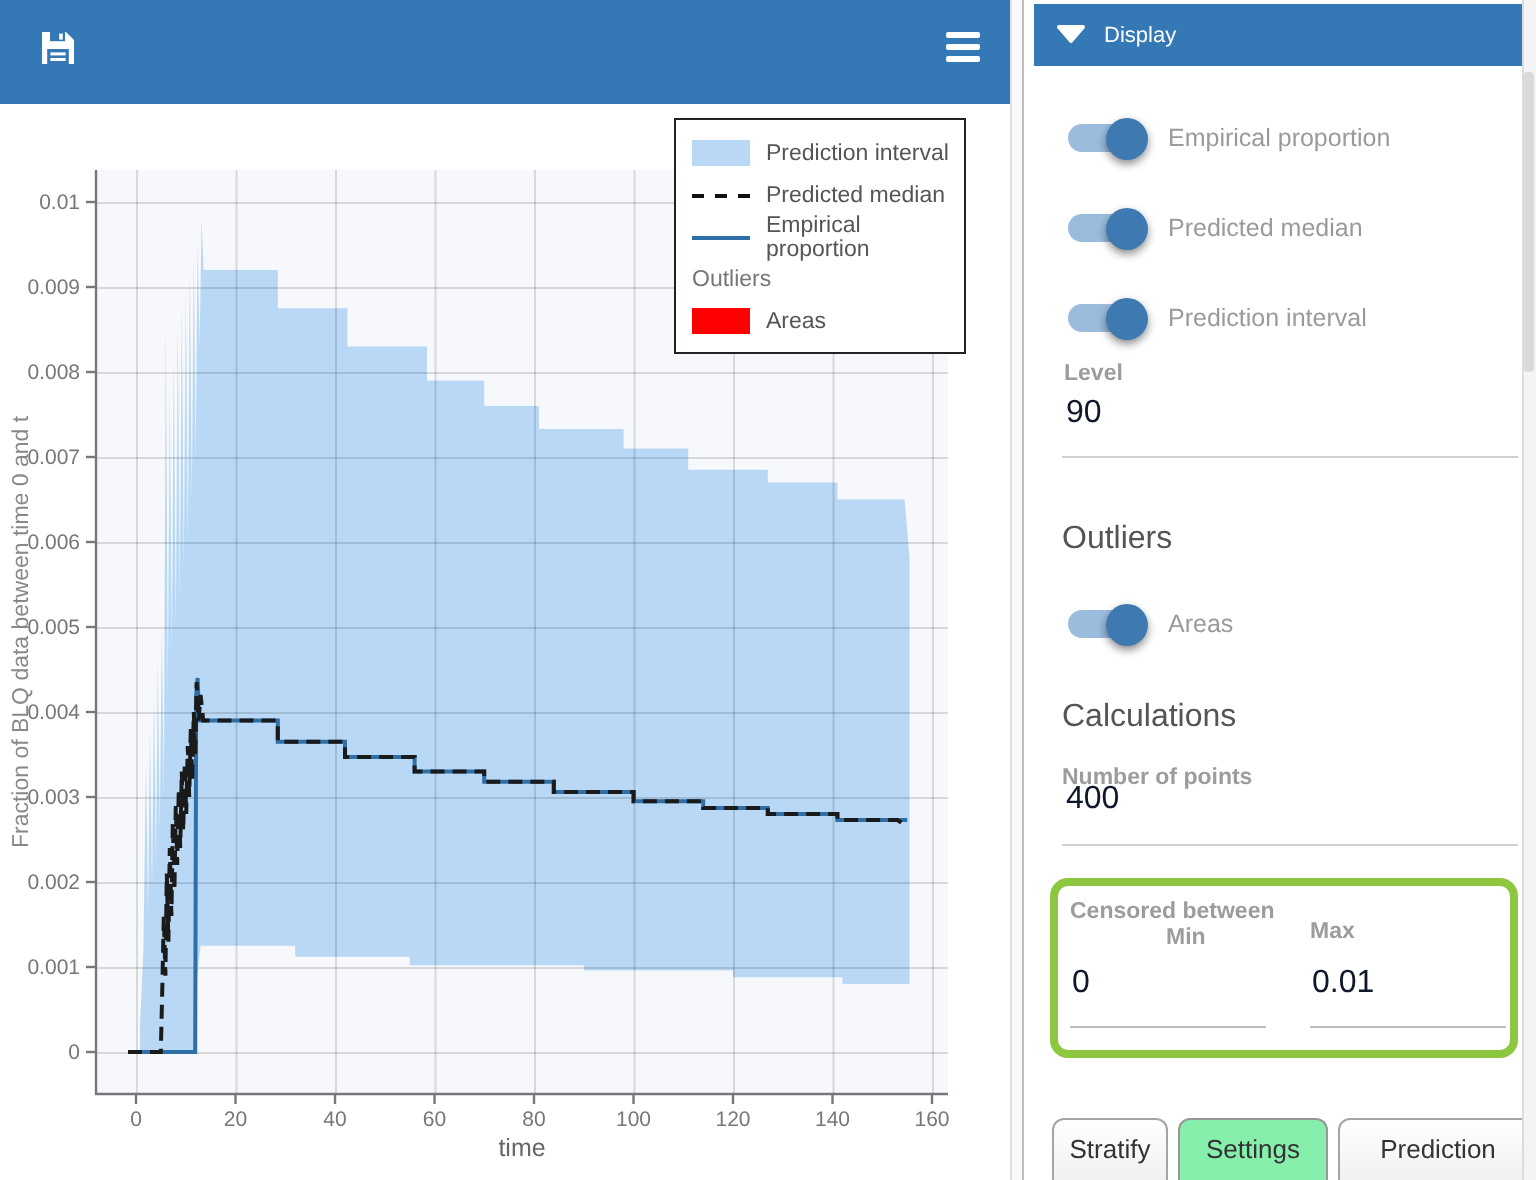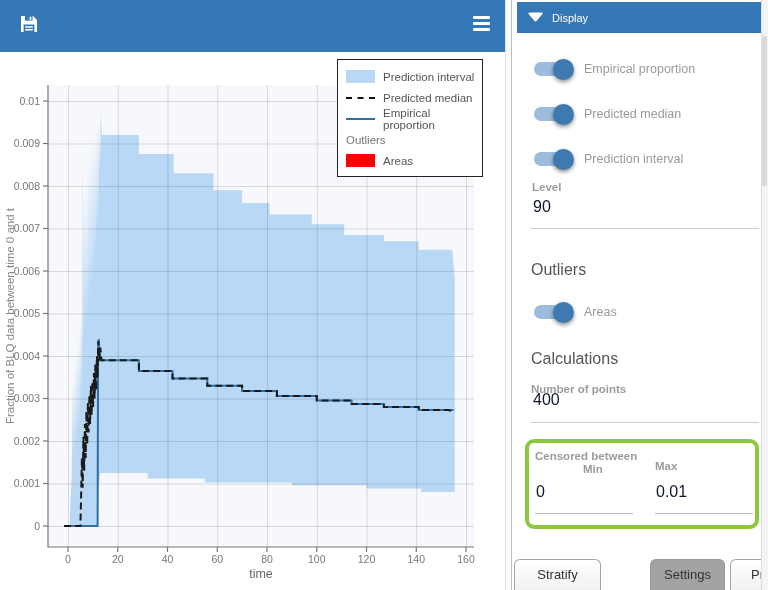--- a/index.html
+++ b/index.html
@@ -53,21 +53,21 @@
     border:4px solid #8dc63f;border-radius:9px;box-sizing:border-box;background:#fff;
   }
   
   .tabbar{position:absolute;left:2px;top:559px;display:flex;gap:5px;}
   .tab{
     height:31px;border:1px solid #a5a5a5;border-bottom:none;border-radius:6px 6px 0 0;
     background:linear-gradient(#ffffff,#f1f1f1);
     font-size:13px;color:#333;text-align:center;line-height:30px;cursor:pointer;box-sizing:border-box;
     font-family:"Liberation Sans",sans-serif;
   }
-  .tab.active{background:#a3a3a3;border-color:#979797;margin-left:44px;}
+  .tab.active{background:#86efac;border-color:#979797;}
   .scroll-track{position:absolute;right:0;top:0;width:7px;height:590px;background:#f4f4f4;border-left:1px solid #dcdcdc;box-sizing:border-box;}
   .scroll-thumb{position:absolute;right:1px;top:36px;width:5px;height:150px;background:#dadada;border-radius:2px;}
 </style>
 </head>
 <body>
 
 <div class="left-pane">
   <div class="toolbar">
     <button class="icon-btn save-btn" title="">
       <span>
@@ -241,21 +241,21 @@
   <div class="green-box"></div>
   <span class="small-label" style="left:23px;top:450px;">Censored between</span>
   <span class="small-label" style="left:23px;top:463px;margin-left:48px;">Min</span>
   <span class="small-label" style="left:143px;top:460px;">Max</span>
   <span class="value-text" style="left:24px;top:483px;">0</span>
   <span class="value-text" style="left:144px;top:483px;">0.01</span>
   <div class="underline" style="left:23px;top:513px;width:98px;background:#bdbdbd;"></div>
   <div class="underline" style="left:143px;top:513px;width:98px;background:#bdbdbd;"></div>
 
   <div class="tabbar">
-    <div class="tab" style="width:87px;">Stratify</div>
+    <div class="tab" style="width:58px;margin-left:12px;">Stratify</div>
     <div class="tab active" style="width:75px;">Settings</div>
     <div class="tab" style="width:100px;">Prediction</div>
   </div>
 
   <div class="scroll-track">
     <div class="scroll-thumb"></div>
   </div>
 </div>
 
 </body></html>

